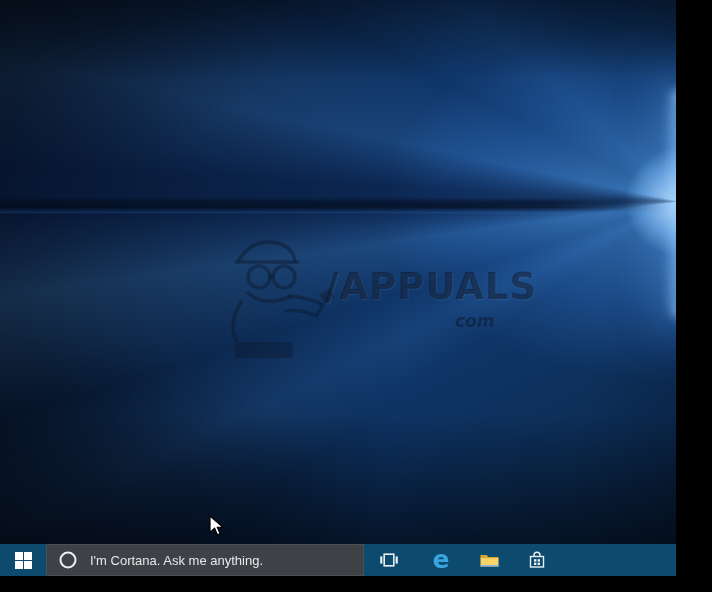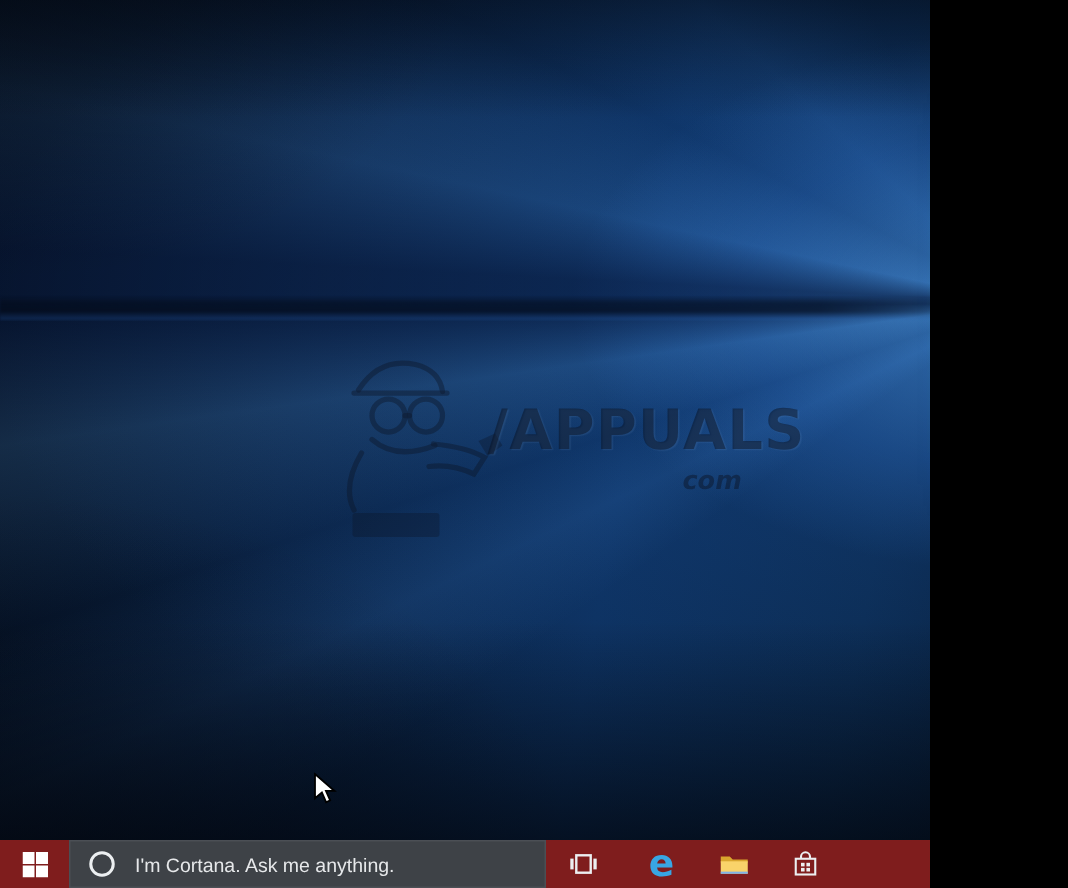--- a/index.html
+++ b/index.html
@@ -1,18 +1,18 @@
 <!DOCTYPE html>
 <html><head>
 <meta charset="utf-8">
 <style>
   html,body{margin:0;padding:0;background:#000;}
   *{box-sizing:border-box;}
   .screen{
-    position:relative;width:620px;height:592px;overflow:hidden;
+    position:relative;width:676px;height:592px;overflow:hidden;
     font-family:"Liberation Sans",sans-serif;
   }
 
   
   .wallpaper{
     position:absolute;left:0;top:0;width:712px;height:560px;overflow:hidden;
     background:
       radial-gradient(circle 70px at 95.5% 36%, rgba(225,245,255,.95), rgba(150,205,255,.5) 50%, transparent 78%),
       radial-gradient(ellipse 420px 250px at 96% 36%, rgba(95,175,250,.5), rgba(55,125,215,.28) 45%, transparent 72%),
       radial-gradient(ellipse 950px 520px at 92% 38%, rgba(28,88,175,.38), transparent 70%),
@@ -85,22 +85,22 @@
     font-family:"DejaVu Sans",sans-serif;font-style:italic;font-weight:700;font-size:17px;
     color:rgba(10,18,34,.45);
   }
   .mascot{position:absolute;left:5px;top:5px;opacity:.85;}
 
   
   .cursor{position:absolute;left:209px;top:515px;z-index:40;}
 
   
   .taskbar{
-    position:absolute;left:0;bottom:0;width:712px;height:32px;
-    background:#7f1d1d;display:flex;align-items:stretch;z-index:30;
+    position:absolute;left:0;bottom:16px;width:712px;height:32px;
+    background:#0c4a6e;display:flex;align-items:stretch;z-index:30;
   }
   .tb-btn{
     border:none;background:transparent;padding:0;margin:0;cursor:pointer;
     display:flex;align-items:center;justify-content:center;height:32px;
   }
   .start-btn{width:46px;position:absolute;left:0;top:0;}
   .search-box{
     position:absolute;left:46px;top:0;width:318px;height:32px;
     background:#3e4247;border:1px solid #4b4f55;
     display:flex;align-items:center;cursor:text;

